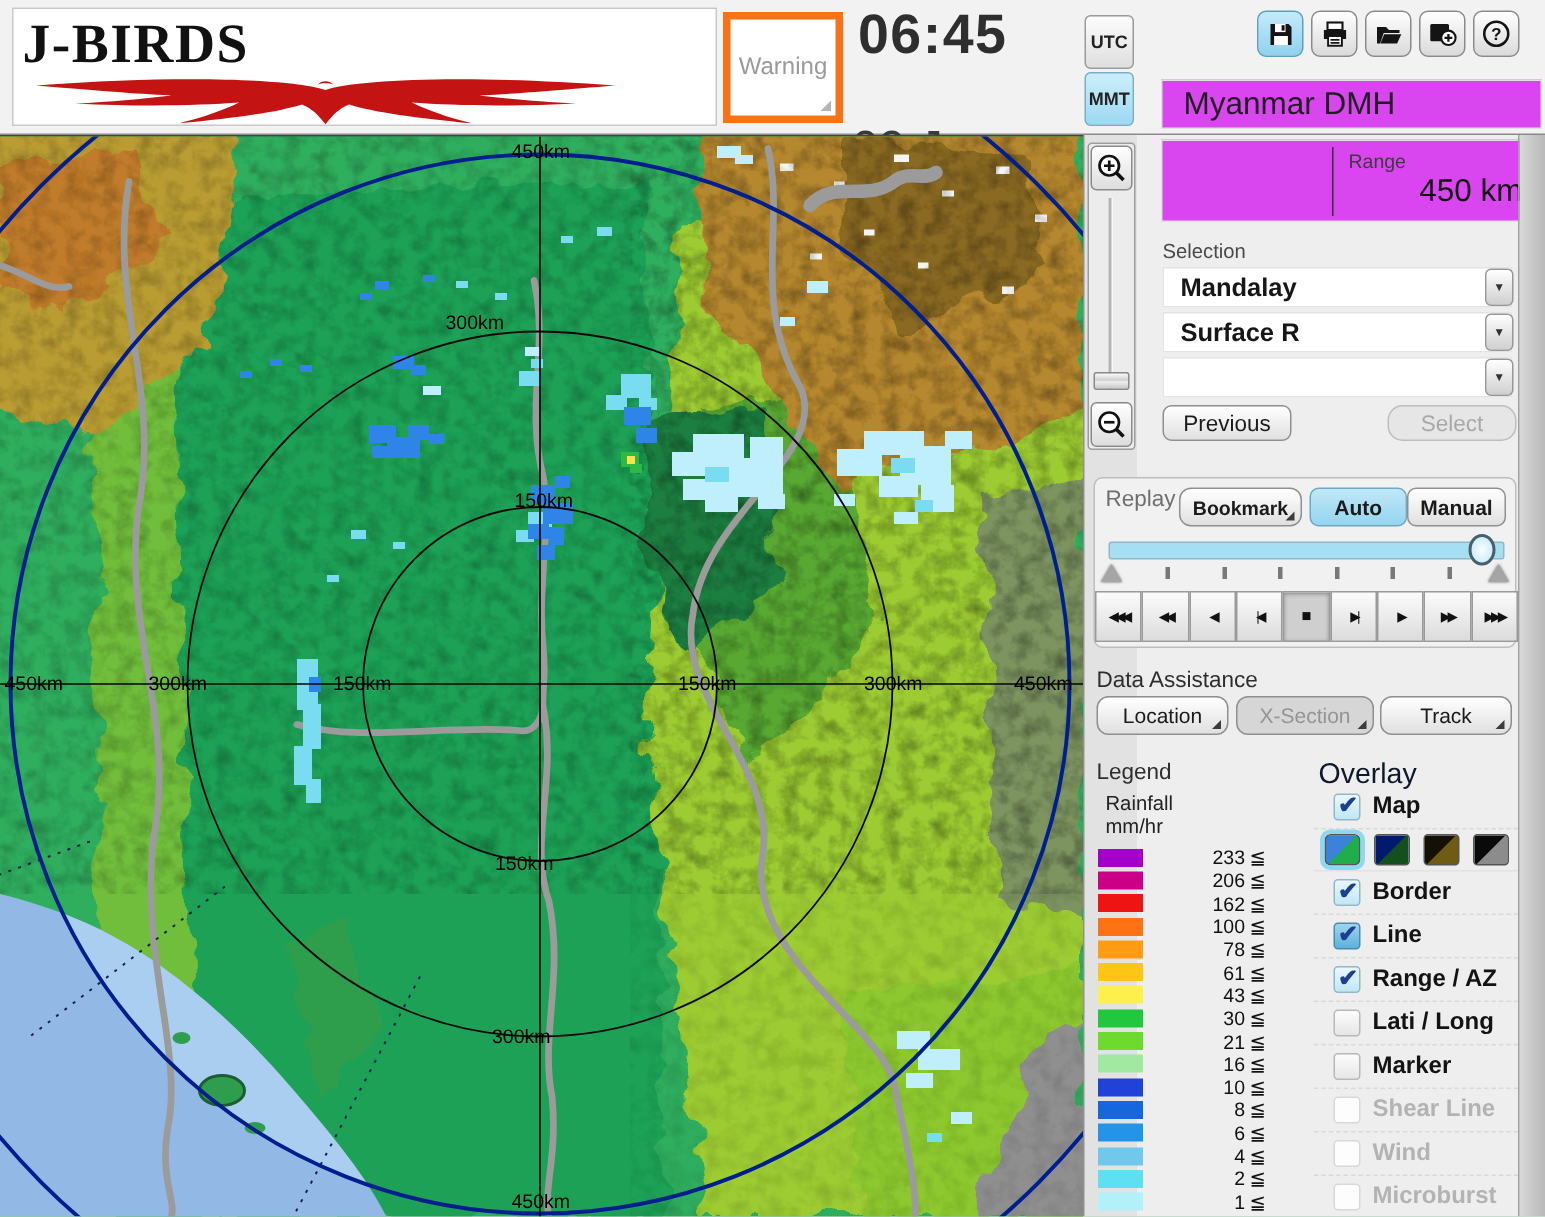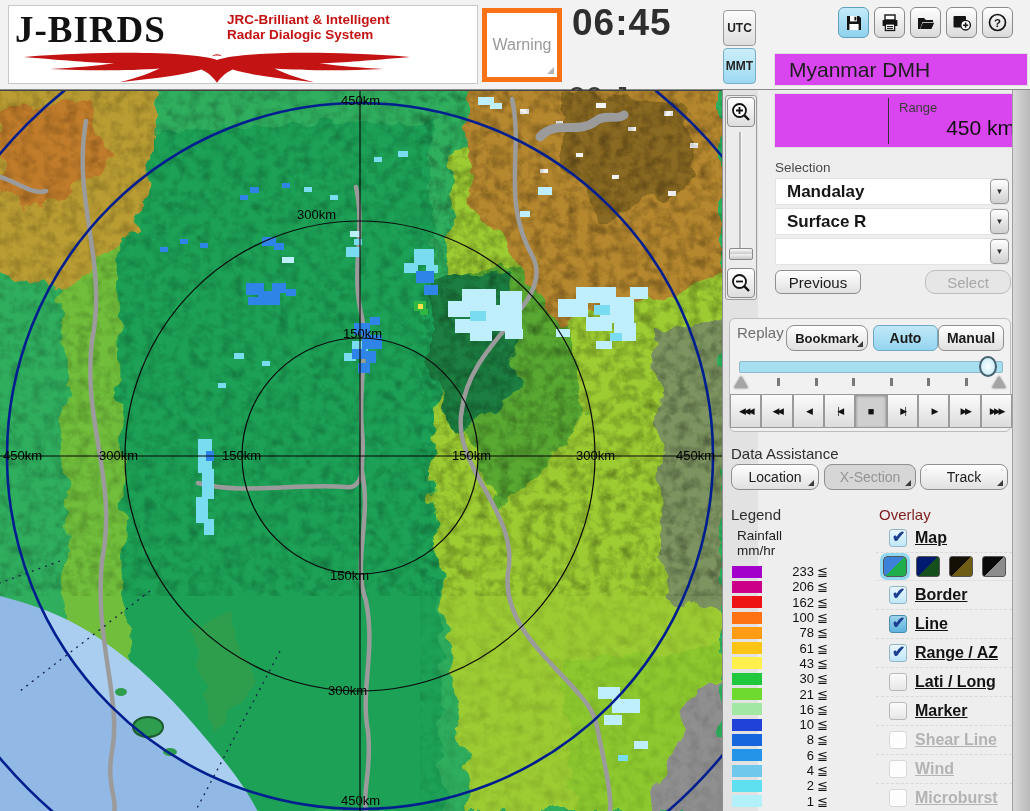--- a/index.html
+++ b/index.html
@@ -78,26 +78,26 @@
                 border:1px solid #8fb9c8;border-radius:2px;}
   .slider-handle{position:absolute;left:249px;top:37px;width:18px;height:21px;border:2px solid #46606e;
                  border-radius:50%;background:radial-gradient(#f8fdff,#bfe8f6);cursor:grab;}
   .tickmark{position:absolute;top:59px;width:3px;height:8px;background:#787878;}
   .tri{position:absolute;top:57px;width:0;height:0;border-left:7px solid transparent;
        border-right:7px solid transparent;border-bottom:12px solid #a5a5a5;
        filter:drop-shadow(0 0 1px #666);}
   
   .legend-row{display:flex;align-items:center;height:15.3px;}
   .legend-swatch{width:30px;height:12px;margin-left:11px;}
-  .legend-val{width:52px;text-align:right;font-size:13px;color:#111;}
+  .legend-val{width:52px;text-align:right;font-size:13px;color:#111;margin-left:16px;}
   .legend-suf{font-size:13px;color:#111;margin-left:3px;}
   
   .ov-row{display:flex;align-items:center;height:29px;padding-left:13px;gap:8px;
           border-bottom:1px dashed #d9d9d9;}
-  .ov-label{font-size:16px;font-weight:bold;color:#131313;text-decoration:underline;}
+  .ov-label{font-size:16px;font-weight:bold;color:#131313;}
   .ov-row.disabled .ov-label{color:#b3b3b3;font-weight:bold;}
   .cb{width:18px;height:18px;border:1px solid #93b7c6;border-radius:3px;position:relative;
       background:linear-gradient(#eaf7fd,#bfe7f8);flex:0 0 auto;cursor:pointer;}
   .cb.focus{background:linear-gradient(#9fd4ec,#5cb2dd);border-color:#4a8cab;}
   .cb.checked::after{content:"\2714";position:absolute;left:2px;top:-3px;font-size:16px;
       font-weight:bold;color:#1c3f8f;}
   .cb.un{background:linear-gradient(#fcfcfc,#e6e6e6);border-color:#b8b8b8;}
   .cb.dis{background:#fdfdfd;border-color:#d8d8d8;cursor:default;}
   .swatch-row{display:flex;align-items:center;height:28px;padding-left:7px;gap:9px;
               border-bottom:1px solid #e2e2e2;}
@@ -107,21 +107,20 @@
                 background:linear-gradient(to right,#d9d9d9,#b9b9b9);border-left:1px solid #a0a0a0;}
 </style>
 </head>
 <body>
 
 <div class="app">
 
   <div class="header">
     <div class="logo-box">
       <span class="logo-title">J-BIRDS</span>
-      <div class="logo-sub"><span>JRC-Brilliant &amp; Intelligent</span><br><span>Radar  Dialogic  System</span></div>
       <svg class="eagle" viewBox="0 0 460 60" preserveAspectRatio="none">
         <path fill="#c41313" d="M230,20 C205,8 120,3 8,15 C58,21 82,24 112,26 C88,30 66,33 38,35
           C92,39 134,37 164,34 C152,42 140,49 118,57 C160,51 192,45 212,36 C220,41 224,47 230,58
           C236,47 240,41 248,36 C268,45 300,51 342,57 C320,49 308,42 296,34 C326,37 368,39 422,35
           C394,33 372,30 348,26 C378,24 402,21 452,15 C340,3 255,8 230,20 Z"></path>
         <path fill="#c41313" d="M224,14 C227,9 233,9 236,14 C233,12 227,12 224,14 Z"></path>
       </svg>
     </div>
 
     <div class="warning-box">
@@ -443,21 +442,21 @@
     <button class="btn gray" style="left:66px;top:374px;width:92px;height:26px;border-radius:8px;">
         <span>X-Section</span>
         <i class="corner"></i>
       </button>
     <button class="btn" style="left:162px;top:374px;width:88px;height:26px;border-radius:8px;">
         <span>Track</span>
         <i class="corner"></i>
       </button>
 
     <div class="sec-label" style="left:-27px;top:416px;font-size:15px;color:#2e2e2e;">Legend</div>
-    <div class="sec-label" style="left:121px;top:416px;font-size:15px;color:#7f1d1d;">Overlay</div>
+    <div class="sec-label" style="left:121px;top:416px;font-size:19px;color:#0f172a;">Overlay</div>
 
     <div style="position:absolute;left:-37px;top:438px;width:150px;">
       <div style="padding-left:16px;font-size:13.5px;color:#222;">Rainfall</div>
       <div style="padding-left:16px;font-size:13.5px;color:#222;margin-bottom:6px;">mm/hr</div>
       <div id="legend-rows">
           <div class="legend-row">
             <span class="legend-swatch" style="background: rgb(164, 0, 204);"></span>
             <span class="legend-val">233</span>
             <span class="legend-suf">≦</span>
           </div>

